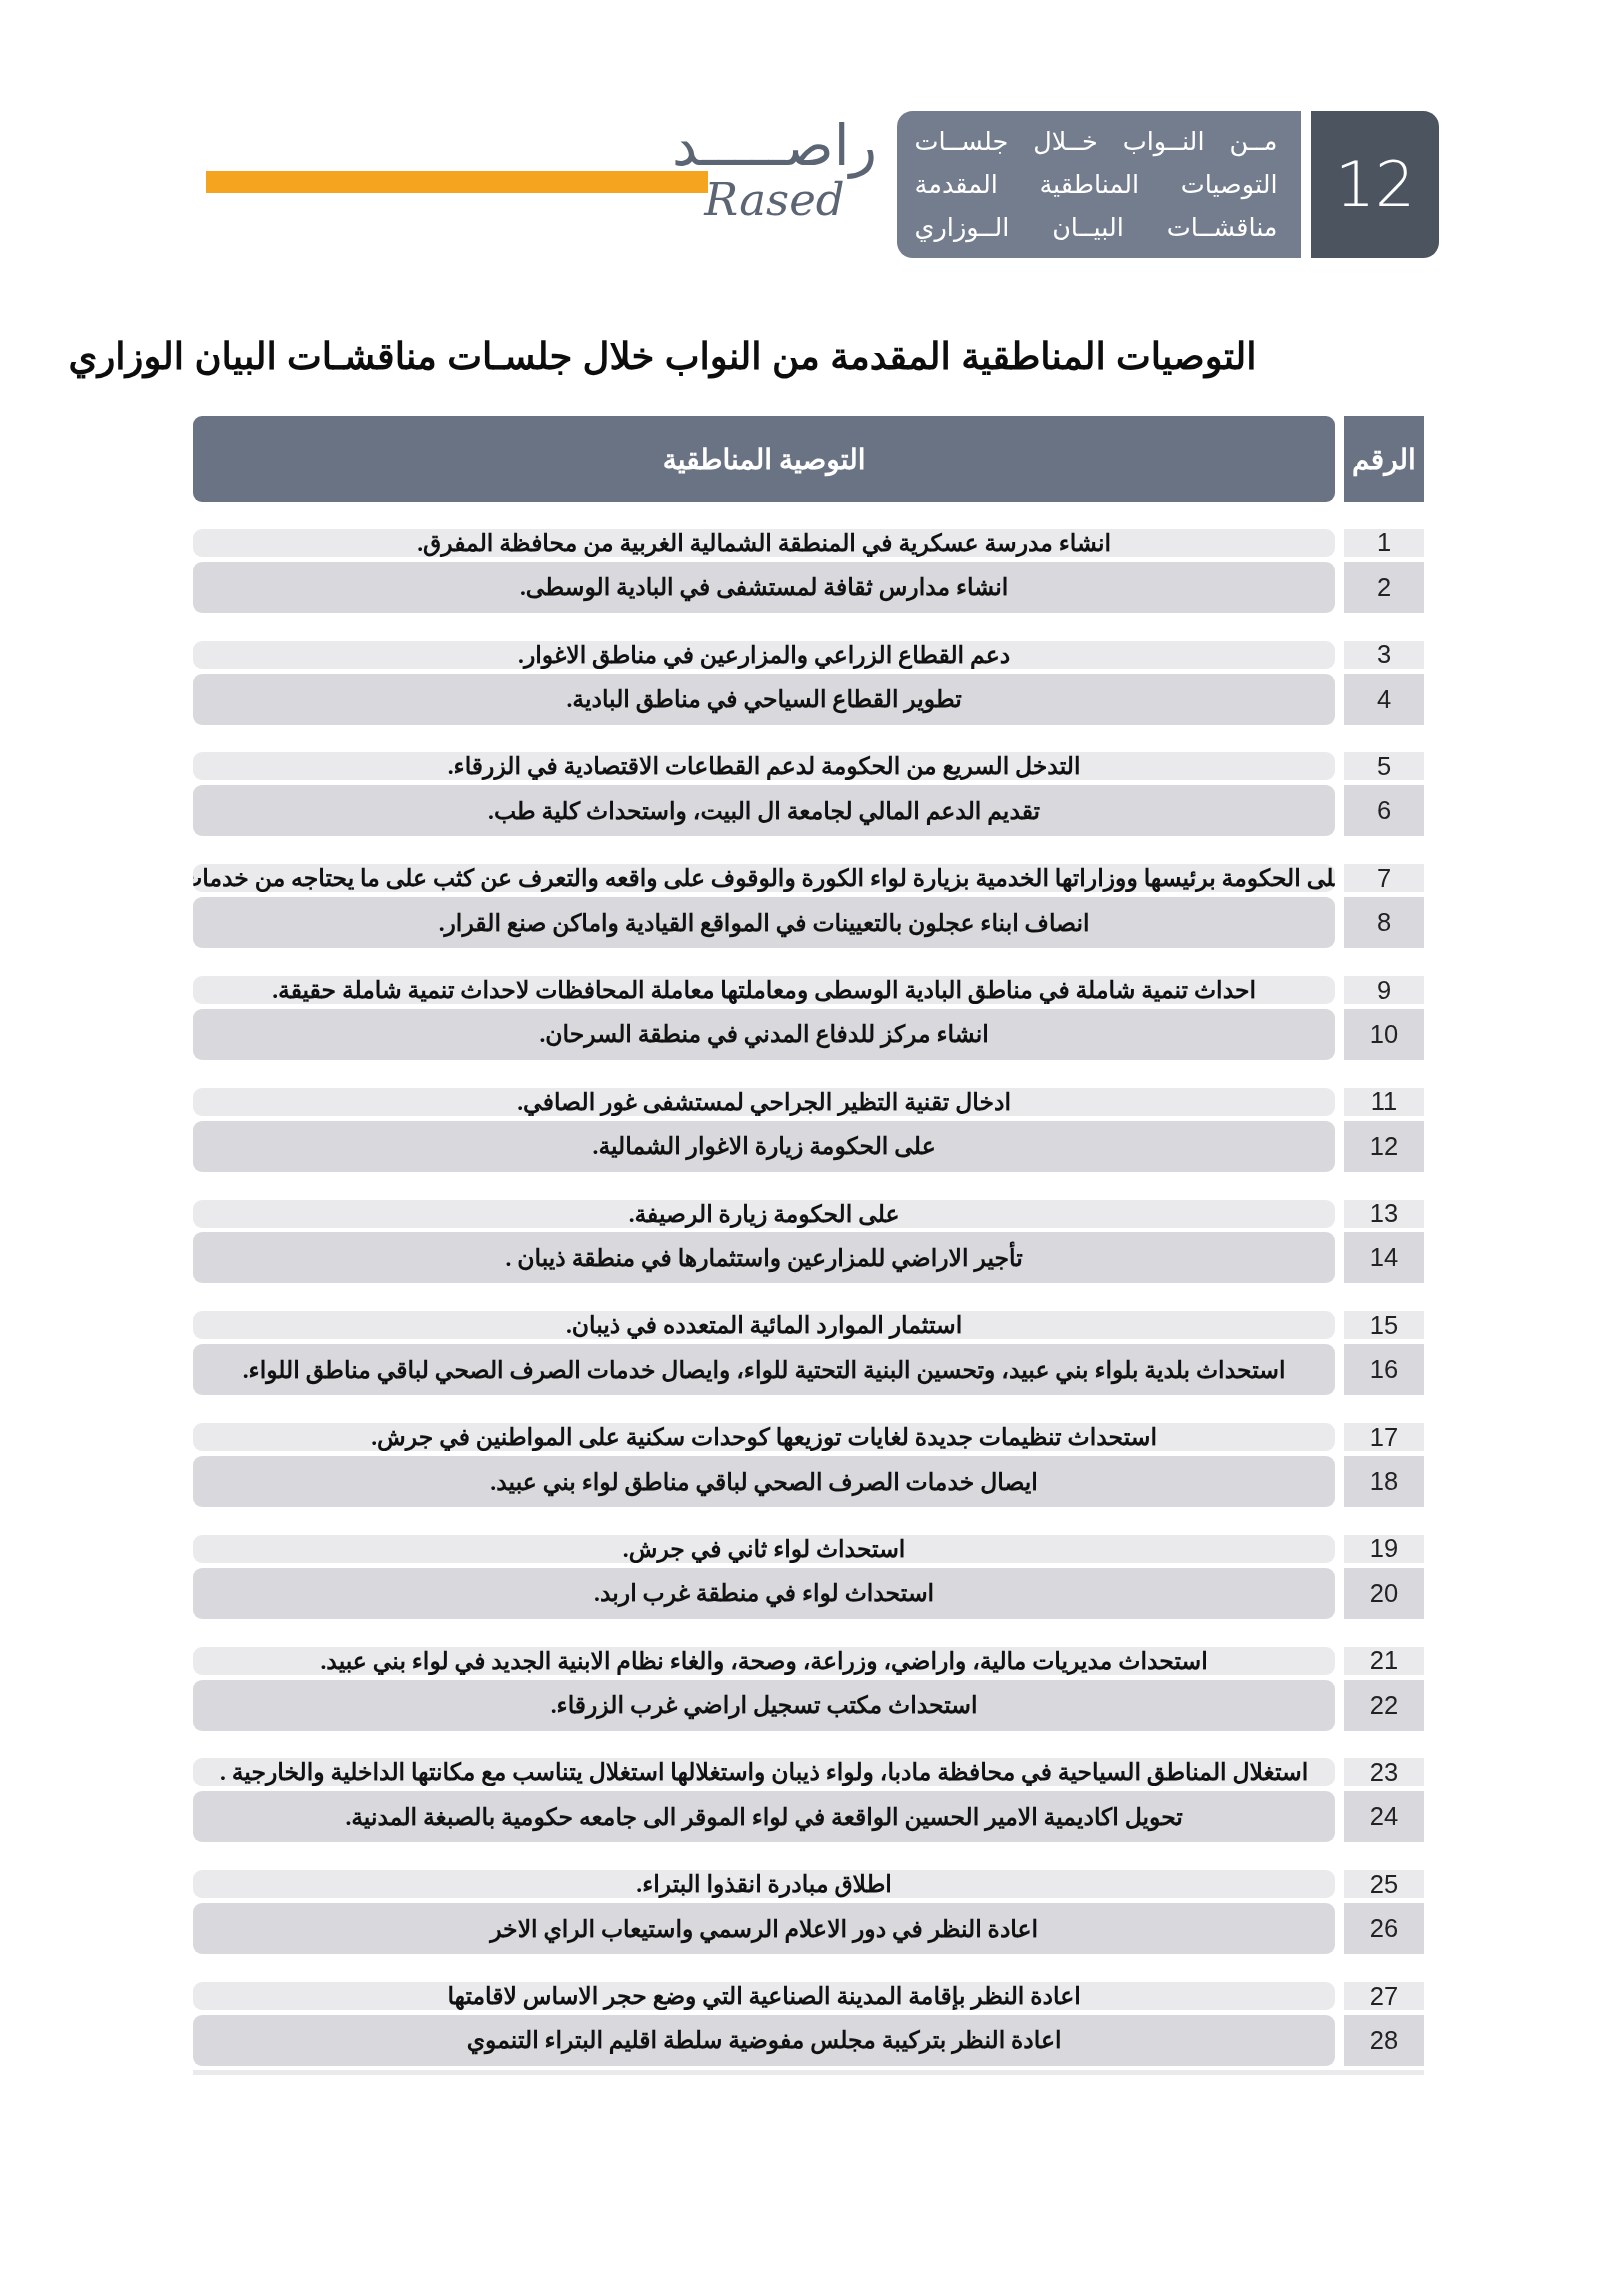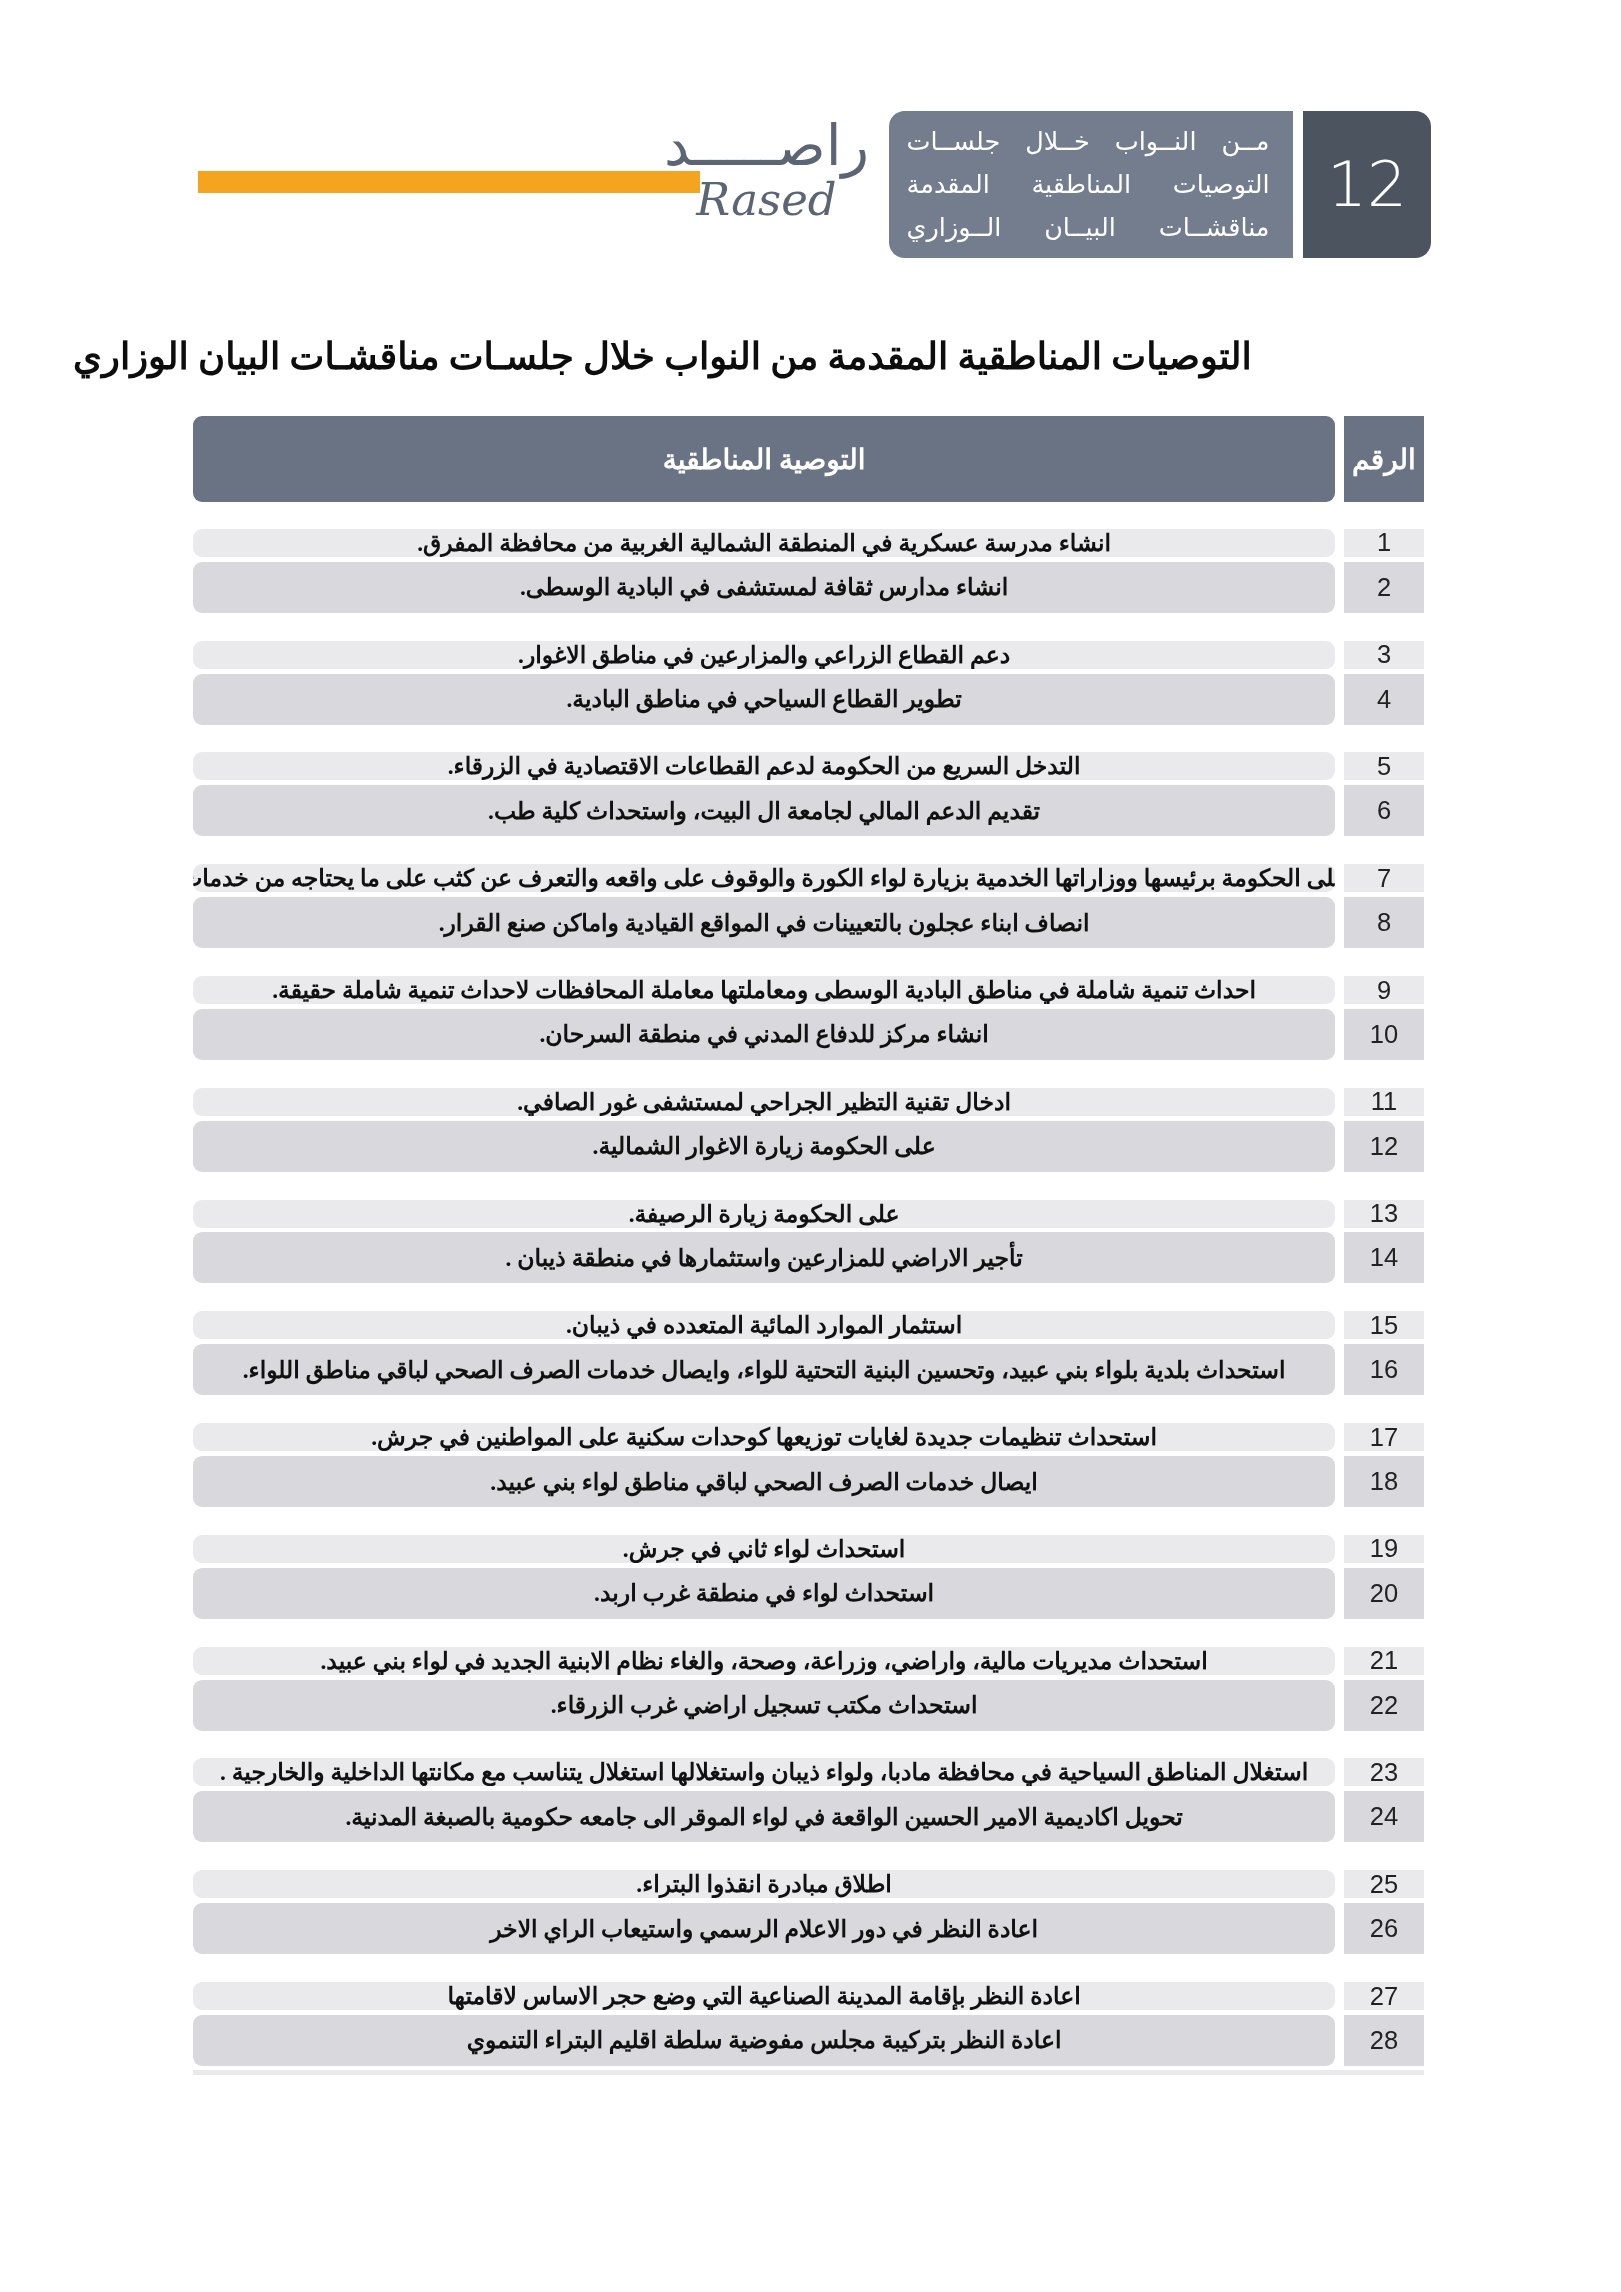--- a/index.html
+++ b/index.html
@@ -6,21 +6,21 @@
   html, body { background: #ffffff; }
   body {
     width: 1621px;
     height: 2293px;
     position: relative;
     font-family: "DejaVu Sans", sans-serif;
     direction: rtl;
   }
 
   
-  .header-band { position: absolute; top: 0; left: 2px; width: 1348px; height: 294px; }
+  .header-band { position: absolute; top: 0; left: 10px; width: 1348px; height: 294px; }
 
   .orange-bar {
     position: absolute;
     left: 196px; top: 171px;
     width: 502px; height: 21.6px;
     background: #F5A41F;
   }
 
   .logo-block {
     position: absolute;
@@ -81,21 +81,21 @@
     direction: ltr;
     font-family: "DejaVu Sans", sans-serif;
   }
 
   
   .page-title {
     position: absolute;
     top: 335px; left: 0;
     width: 1325px;
     text-align: center;
-    font-family: Liberation Serif, serif;
+    font-family: Liberation Sans, sans-serif;
     font-weight: bold;
     font-size: 37px;
     color: #0d0d0d;
   }
 
   
   .rec-table {
     position: absolute;
     top: 416px; left: 193px;
     width: 1231px;

